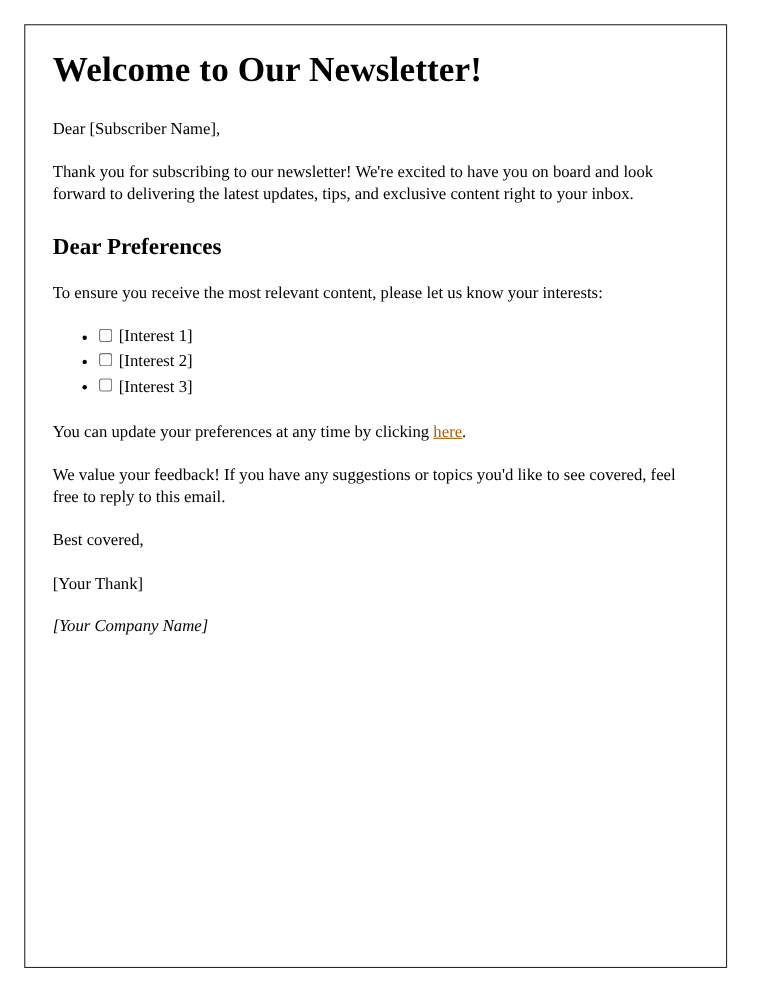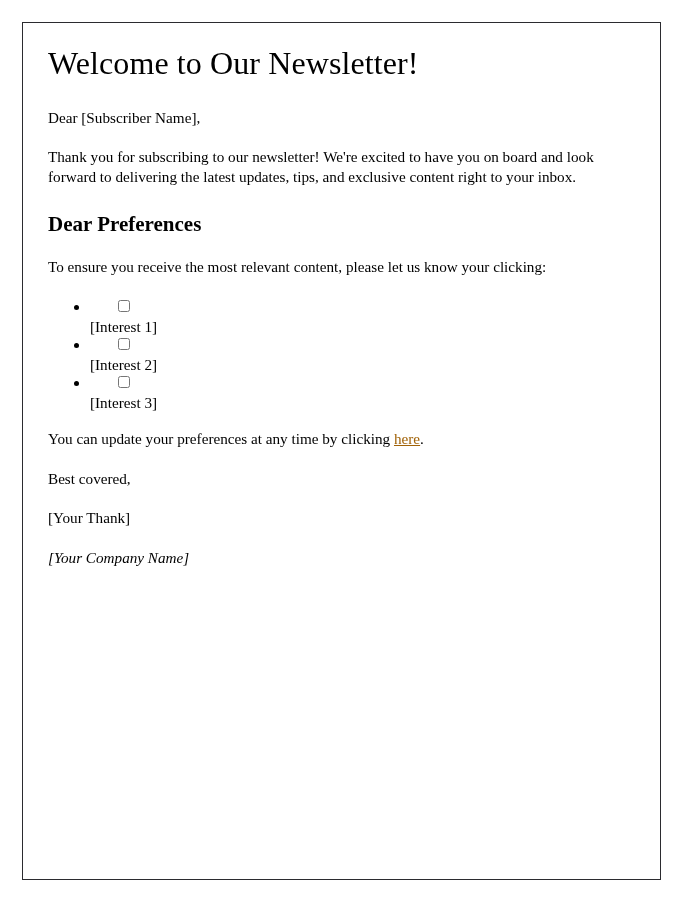--- a/index.html
+++ b/index.html
@@ -26,21 +26,21 @@
     overflow: hidden;
   }
 
   .content {
     padding: 22px 25px 0 25px;
   }
 
   .doc-title {
     font-family: "Liberation Serif", "DejaVu Serif", serif;
     font-size: 32px;
-    font-weight: normal;
+    font-weight: bold;
     line-height: 1.15;
     margin: 0 0 26px 0;
     letter-spacing: 0.1px;
     color: #000000;
   }
 
   .section-heading {
     font-family: "Liberation Serif", "DejaVu Serif", serif;
     font-size: 21px;
     font-weight: bold;
@@ -70,21 +70,20 @@
     font-size: 15.2px;
     line-height: 1.36;
     margin: 0 0 2px 0;
     color: #000000;
   }
 
   .interest-list li .row {
     display: inline-flex;
     align-items: center;
     gap: 6px;
-    flex-direction: column;
   }
 
   .interest-checkbox {
     width: 12px;
     height: 12px;
     margin: 0;
     vertical-align: middle;
     accent-color: #ffffff;
   }
 
@@ -119,21 +118,21 @@
   <div class="content">
 
     <h1 class="doc-title">Welcome to Our Newsletter!</h1>
 
     <p class="para salutation">Dear [Subscriber Name],</p>
 
     <p class="para">Thank you for subscribing to our newsletter! We're excited to have you on board and look forward to delivering the latest updates, tips, and exclusive content right to your inbox.</p>
 
     <h2 class="section-heading">Dear Preferences</h2>
 
-    <p class="para">To ensure you receive the most relevant content, please let us know your clicking:</p>
+    <p class="para">To ensure you receive the most relevant content, please let us know your interests:</p>
 
     <ul class="interest-list">
       <li>
         <span class="row">
           <input class="interest-checkbox" type="checkbox" style="">
           <span class="interest-label">[Interest 1]</span>
         </span>
       </li>
       <li>
         <span class="row">
@@ -146,20 +145,21 @@
           <input class="interest-checkbox" type="checkbox" style="">
           <span class="interest-label">[Interest 3]</span>
         </span>
       </li>
     </ul>
 
     <p class="para">
       <span>You can update your preferences at any time by clicking </span><a class="inline-link" href="#">here</a><span>.</span>
     </p>
 
+    <p class="para">We value your feedback! If you have any suggestions or topics you'd like to see covered, feel free to reply to this email.</p>
 
 
     <p class="sig-line">Best covered,</p>
 
     <p class="sig-line">[Your Thank]</p>
 
     <p class="sig-line last">[Your Company Name]</p>
 
   </div>
 </div>

